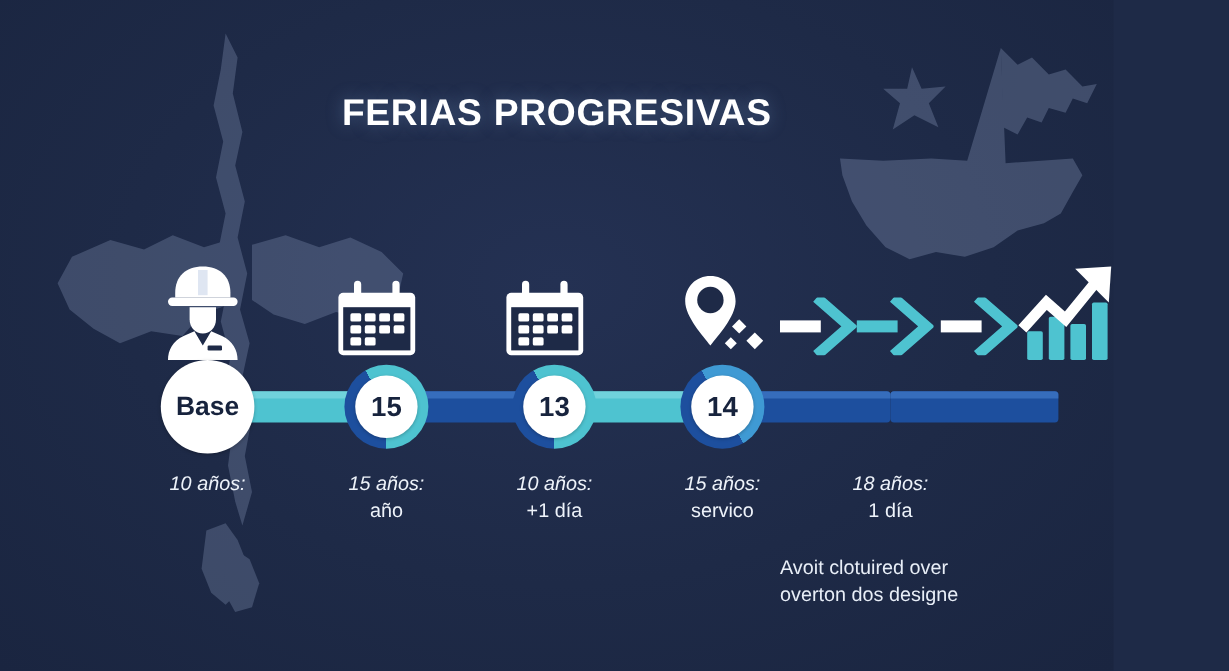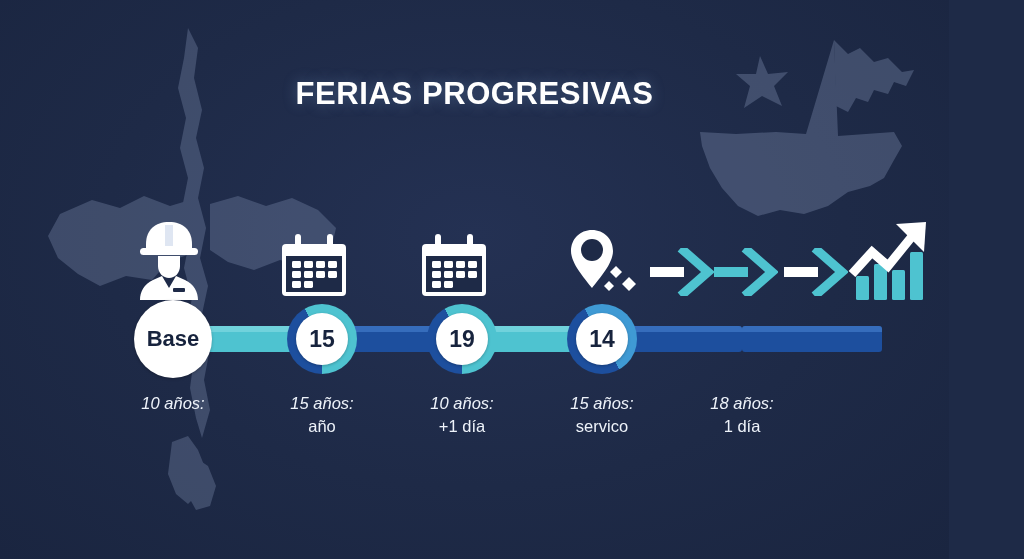--- a/index.html
+++ b/index.html
@@ -13,21 +13,20 @@
     font-family: "Liberation Sans", sans-serif;
     background: #1e2a47;
   }
 
   .infographic {
     position: relative;
     width: 928px;
     height: 559px;
     background: radial-gradient(ellipse at 50% 42%, #243153 0%, #1e2a47 55%, #1a2540 100%);
     overflow: hidden;
-    padding-left: 21px;
   }
 
   
   .bg-layer {
     position: absolute;
     inset: 0;
     pointer-events: none;
   }
   .map-left {
     position: absolute;
@@ -319,21 +318,21 @@
       <div class="disc">Base</div>
     </div>
 
     <div class="node" style="left:287px;">
       <div class="ring" style="background:conic-gradient(from 180deg, #1d4f9e 0deg 150deg, #4ec3d0 150deg 360deg);"></div>
       <div class="disc">15</div>
     </div>
 
     <div class="node" style="left:427px;">
       <div class="ring" style="background:conic-gradient(from 180deg, #1d4f9e 0deg 150deg, #4ec3d0 150deg 360deg);"></div>
-      <div class="disc">19</div>
+      <div class="disc">13</div>
     </div>
 
     <div class="node" style="left:567px;">
       <div class="ring" style="background:conic-gradient(from 150deg, #1d4f9e 0deg 180deg, #3f9ad4 180deg 360deg);"></div>
       <div class="disc">14</div>
     </div>
 
 
 
     <div class="caption" style="left:93px;">
@@ -355,14 +354,18 @@
       <span class="l2">servico</span>
     </div>
 
     <div class="caption" style="left:662px;">
       <span class="l1">18 años:</span>
       <span class="l2">1 día</span>
     </div>
 
   </div>
 
+  <div class="footnote">
+    <span>Avoit clotuired over</span>
+    <span>overton dos designe</span>
+  </div>
 
 </div>
 
 </body></html>

